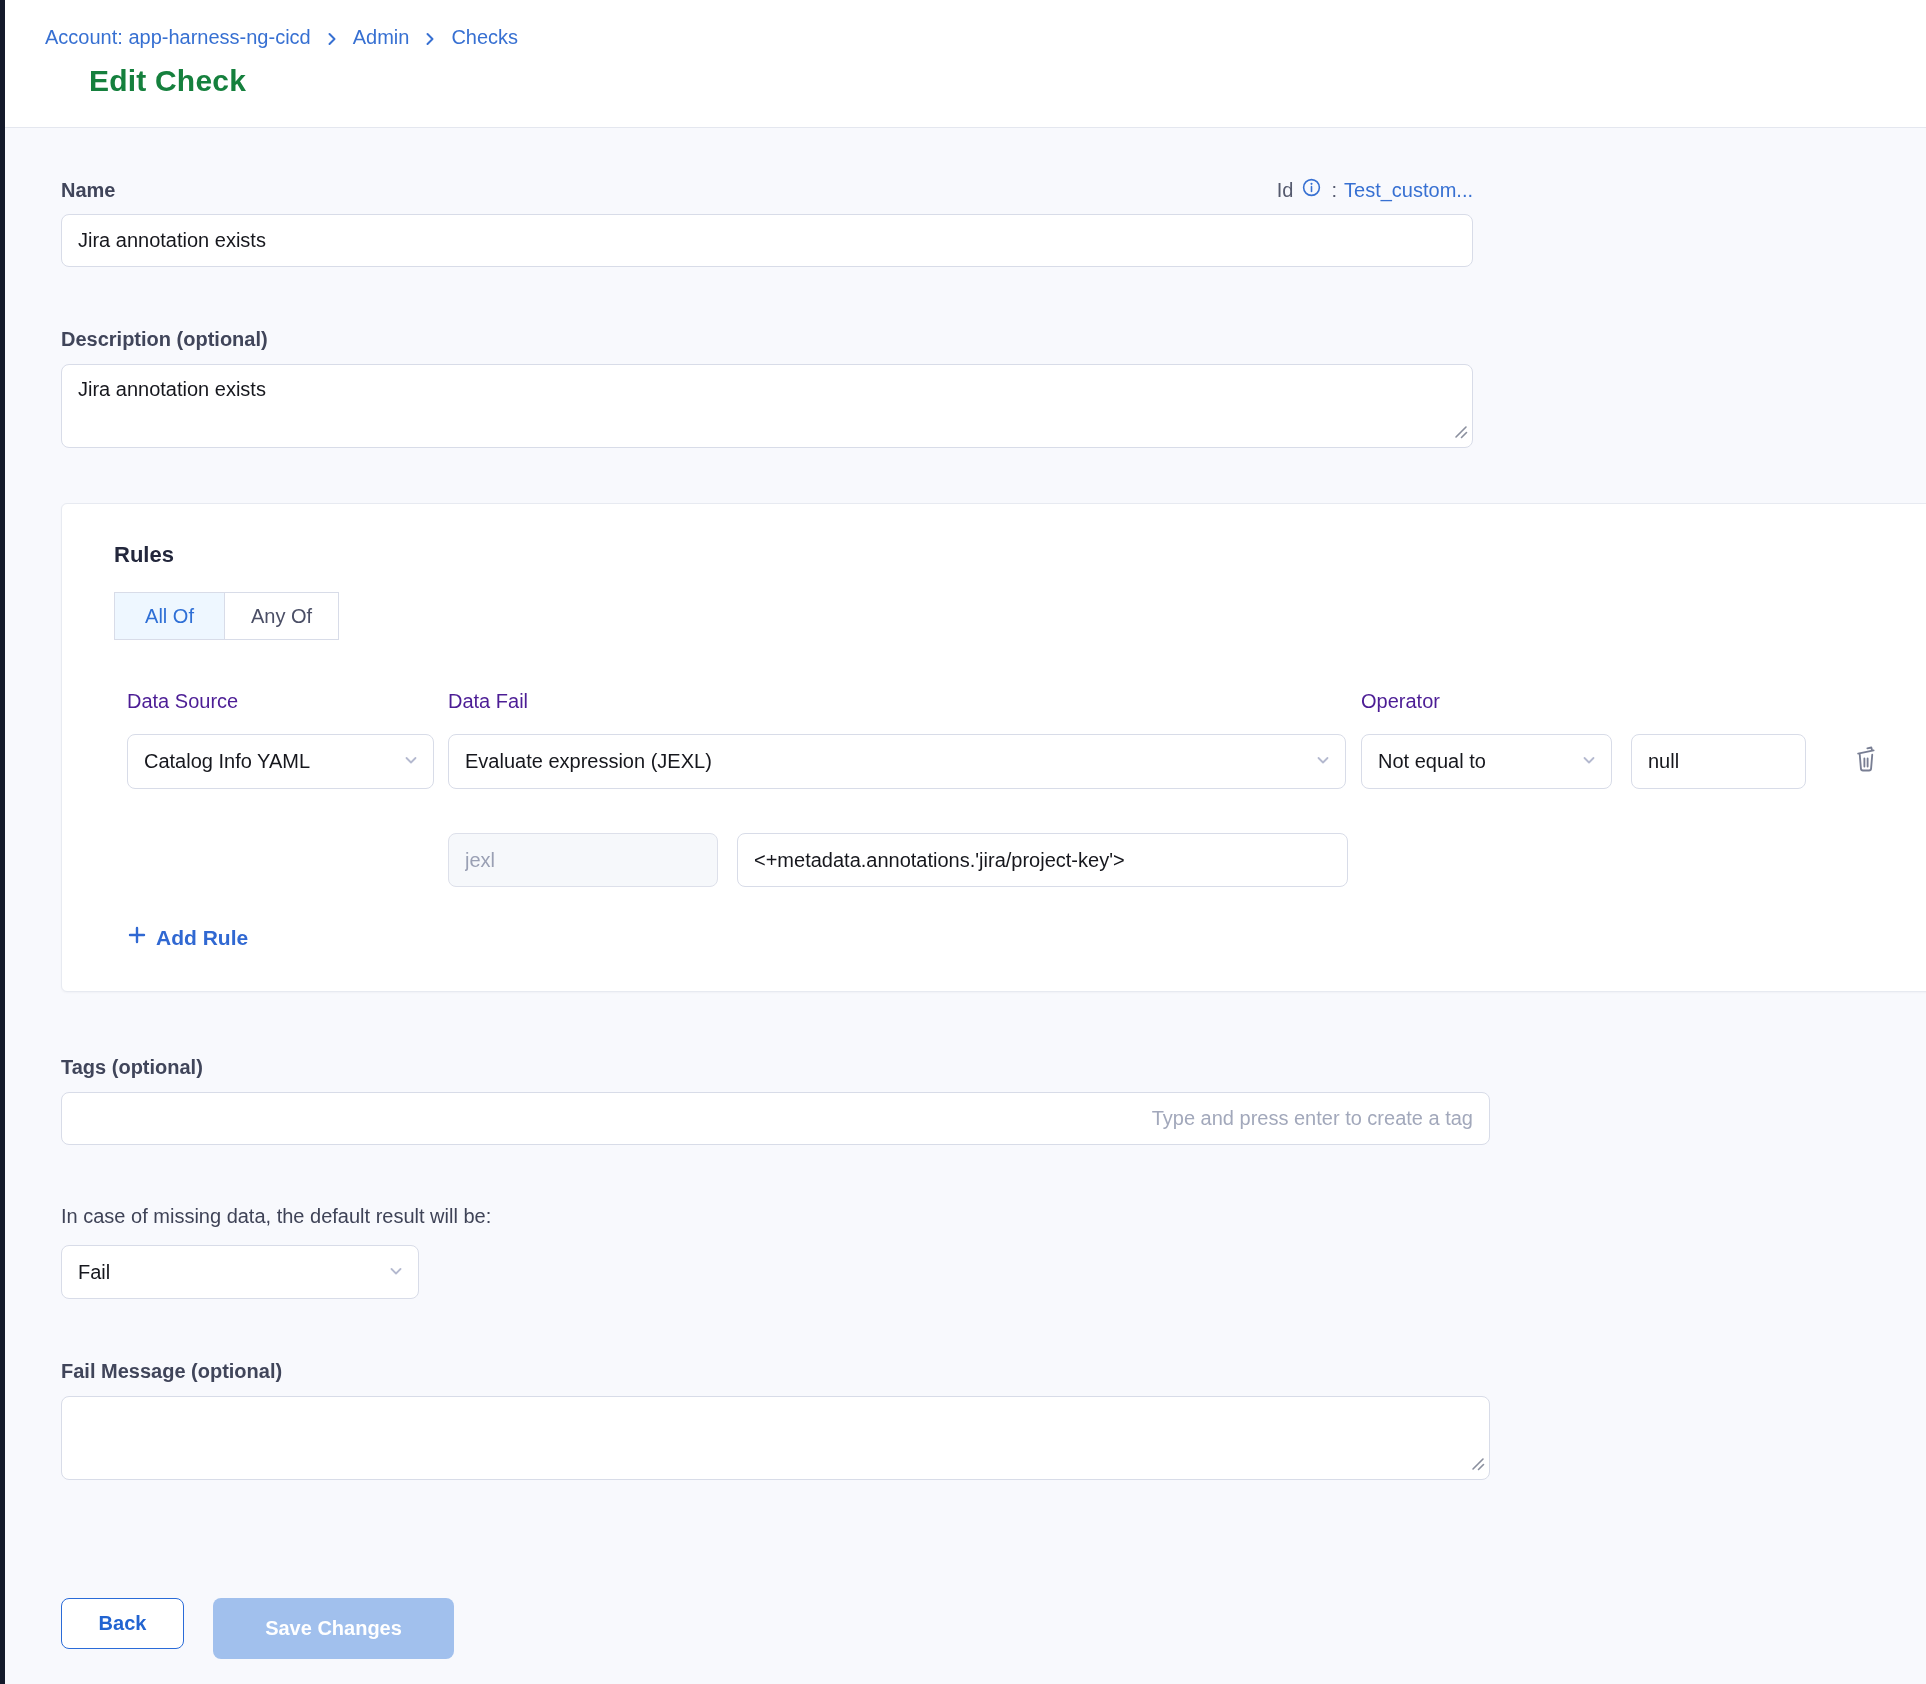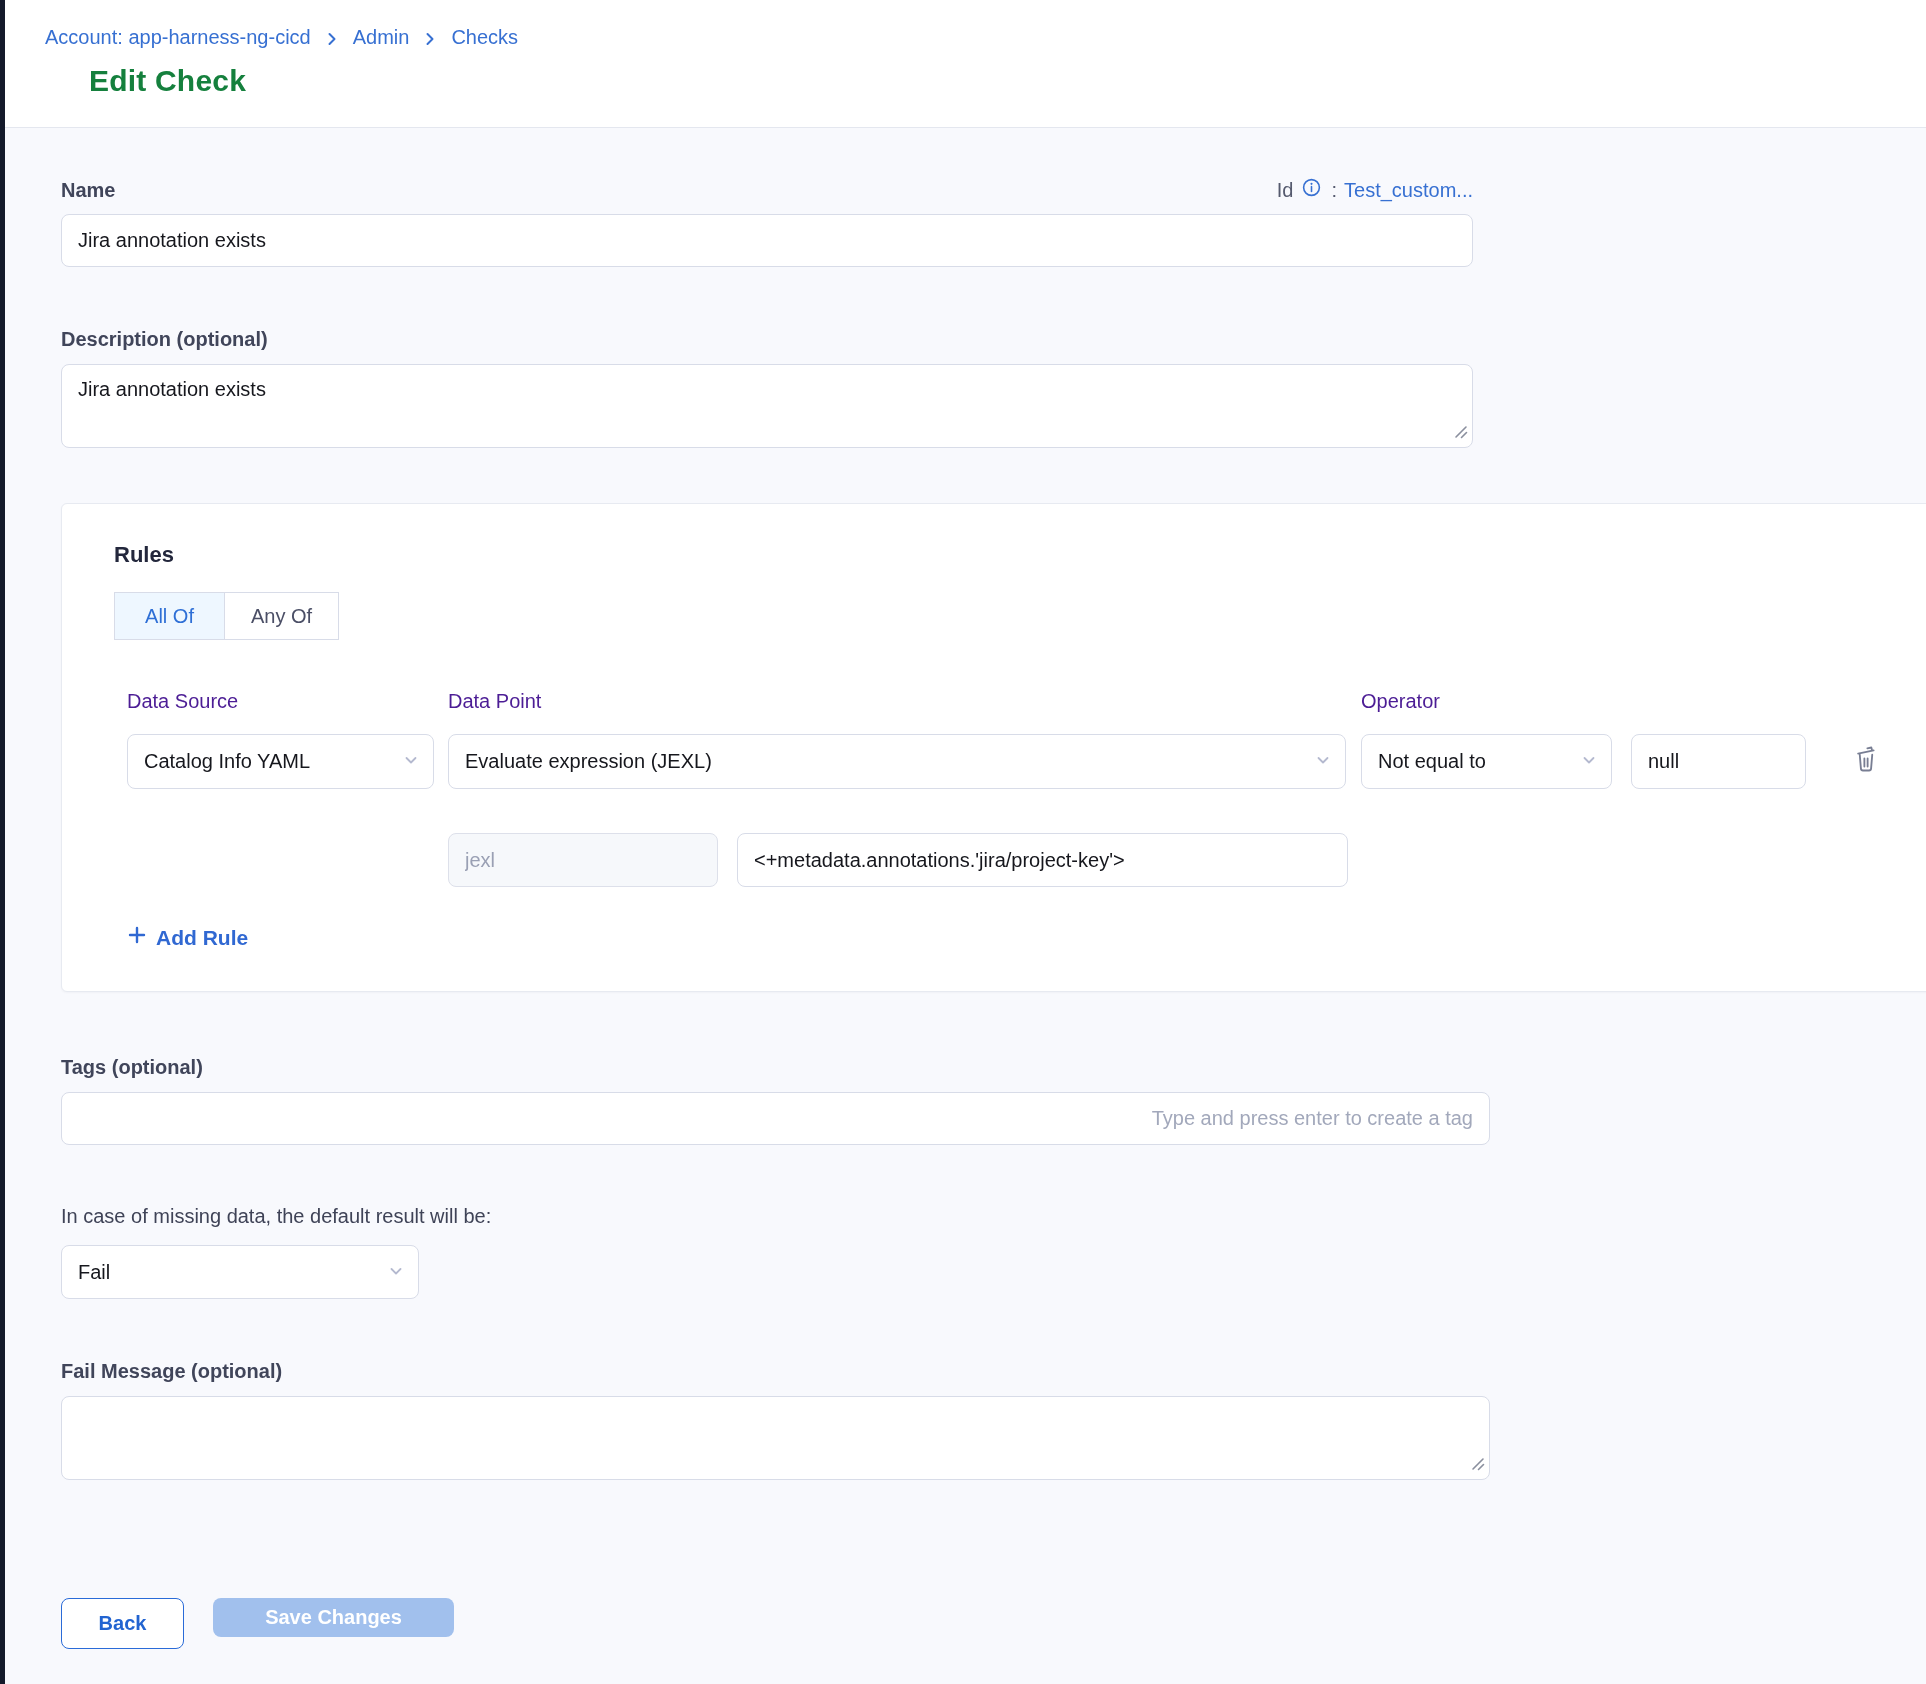--- a/index.html
+++ b/index.html
@@ -93,21 +93,21 @@
   .plain-label { display:block; font-size:20px; color:#3f4357; }
   .fail-select { width:358px; margin-top:17px; height:54px; border:1px solid #d8dce8; border-radius:8px; background:#fff;
     display:flex; align-items:center; justify-content:space-between; padding:0 14px 0 16px; font-size:20px; cursor:pointer; }
 
   .actions { margin-top:118px; display:flex; gap:29px; }
   .back-btn {
     width:123px; height:51px; border:1.5px solid #2a6bd8; border-radius:8px; background:#ffffff;
     color:#2264d1; font-family:inherit; font-size:20px; font-weight:700; cursor:pointer;
   }
   .save-btn {
-    width:241px; height:39px; border:none; border-radius:8px; background:#a1c0ed;
+    width:241px; height:61px; border:none; border-radius:8px; background:#a1c0ed;
     color:#ffffff; font-family:inherit; font-size:20px; font-weight:700; cursor:default;
   }
 </style>
 </head>
 <body>
 
 <div class="left-strip"></div>
 
 <header>
   <nav class="breadcrumb">
@@ -172,21 +172,21 @@
           <div class="select">
             <span>Catalog Info YAML</span>
             <span>
               <svg width="16" height="16" viewBox="0 0 16 16" fill="none">
                   <path d="M3.5 6l4.5 4.5L12.5 6" stroke="#b4b9cf" stroke-width="1.8" stroke-linecap="round" stroke-linejoin="round"></path>
                 </svg>
             </span>
           </div>
         </div>
         <div class="col col-dp">
-          <div class="col-label">Data Point</div>
+          <div class="col-label">Data Fail</div>
           <div class="select">
             <span>Evaluate expression (JEXL)</span>
             <span>
               <svg width="16" height="16" viewBox="0 0 16 16" fill="none">
                   <path d="M3.5 6l4.5 4.5L12.5 6" stroke="#b4b9cf" stroke-width="1.8" stroke-linecap="round" stroke-linejoin="round"></path>
                 </svg>
             </span>
           </div>
         </div>
         <div class="col col-op">

